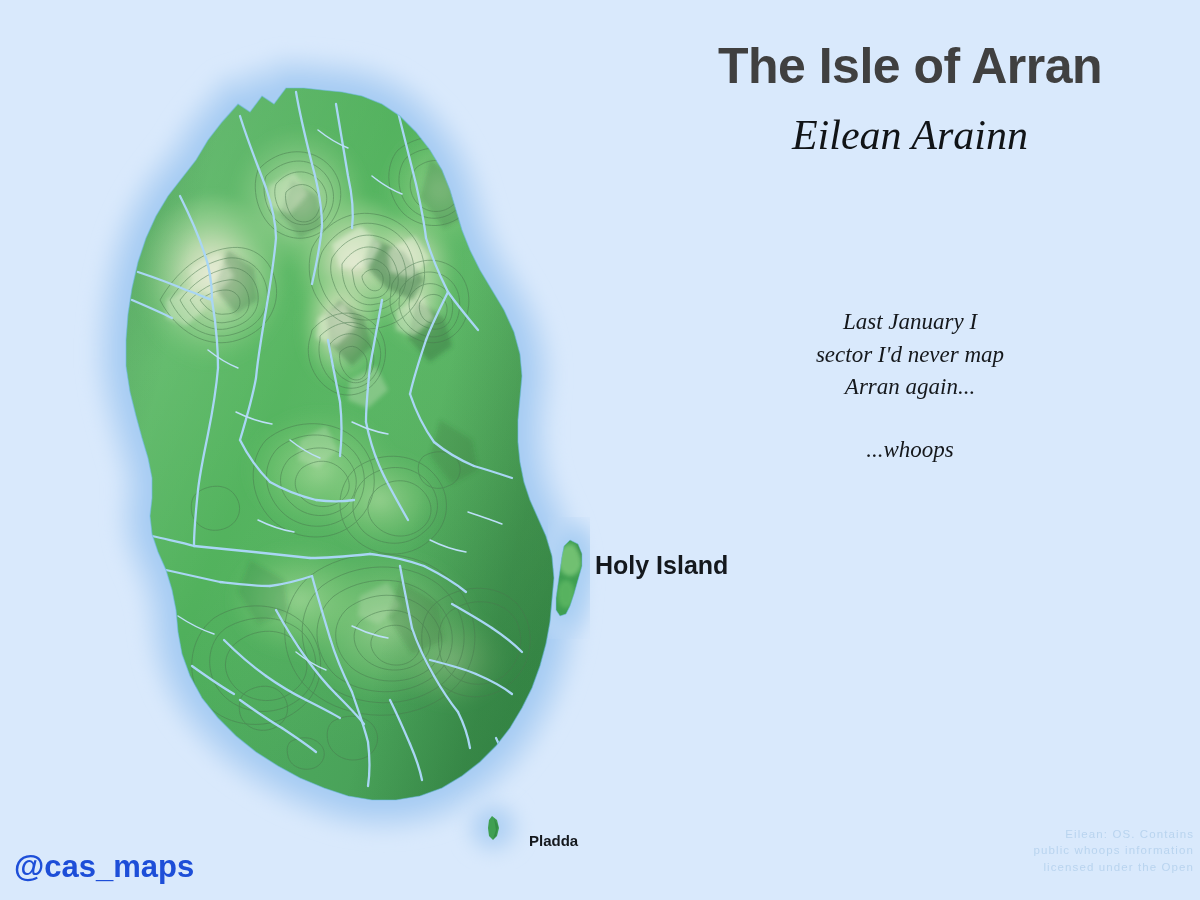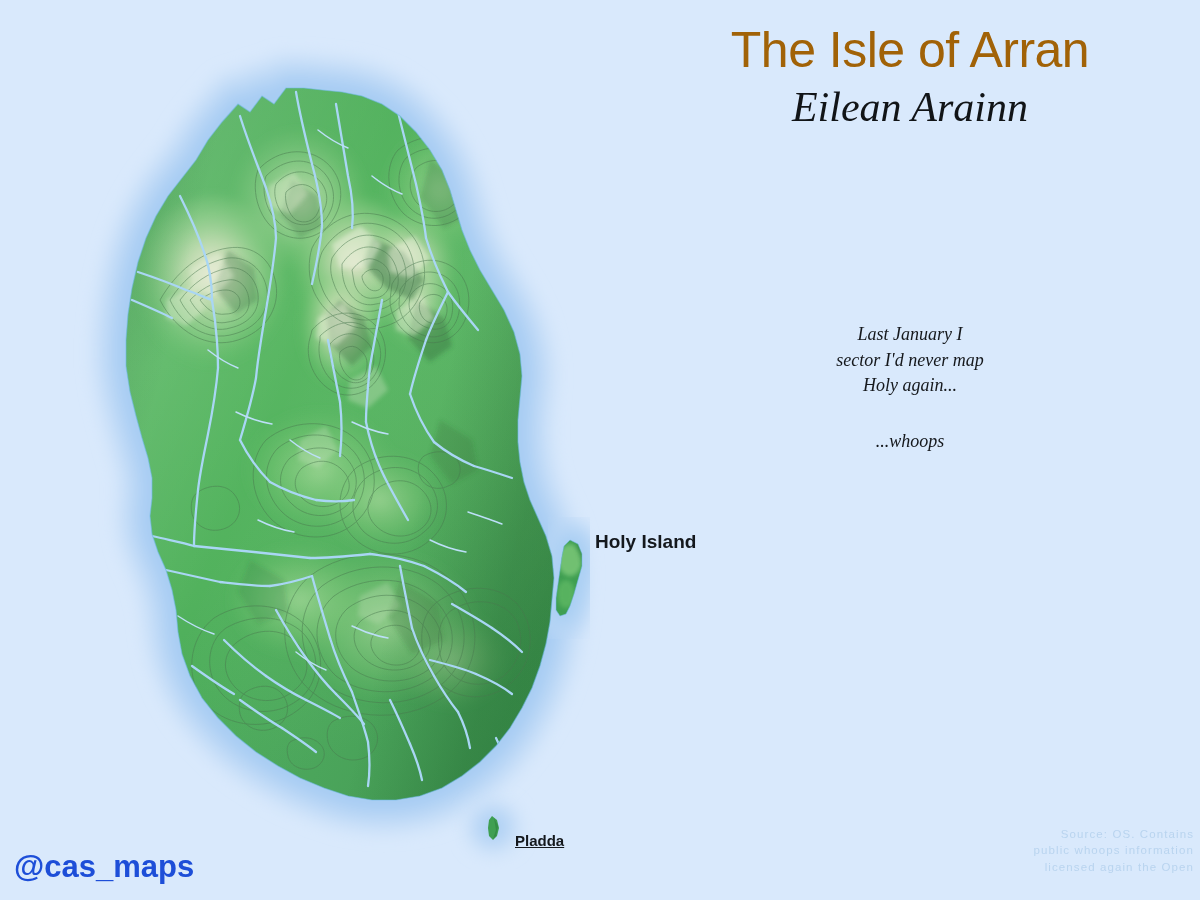--- a/index.html
+++ b/index.html
@@ -12,35 +12,35 @@
 
   .map-svg{position:absolute;left:0;top:0;width:1200px;height:900px;}
 
   
   .title-block{
     position:absolute;left:640px;top:24px;width:540px;
     text-align:center;
   }
   .title-main{
     font-family:"Liberation Sans",sans-serif;
-    font-weight:normal;font-size:50px;line-height:1.05;
-    color:#a16207;letter-spacing:-0.5px;margin:0;
+    font-weight:bold;font-size:50px;line-height:1.05;
+    color:#404040;letter-spacing:-0.5px;margin:16px;
     white-space:nowrap;
   }
   .title-sub{
     font-family:"Liberation Serif",serif;
     font-style:italic;font-size:42px;line-height:1.25;
     color:#111417;margin:4px 0 0 0;white-space:nowrap;
   }
 
   .caption-block{
-    position:absolute;left:700px;top:322px;width:420px;
+    position:absolute;left:700px;top:306px;width:420px;
     text-align:center;
     font-family:"Liberation Serif",serif;
-    font-style:italic;font-size:18px;line-height:1.42;
+    font-style:italic;font-size:23px;line-height:1.42;
     color:#15181c;
   }
   .caption-line{display:block;}
   .caption-gap{display:block;height:30px;}
 
   .handle{
     position:absolute;left:14px;top:849px;
     font-family:"Liberation Sans",sans-serif;
     font-weight:bold;font-size:31px;color:#1d4ed8;
     letter-spacing:0px;
@@ -56,22 +56,22 @@
   }
   .source-line{display:block;}
 
   
   .map-label{
     position:absolute;
     font-family:"Liberation Sans",sans-serif;
     font-weight:bold;color:#14181d;
     white-space:nowrap;
   }
-  .label-holy{left:595px;top:531px;font-size:19px;}
-  .label-pladda{left:515px;top:832px;font-size:15px;text-decoration:underline;}
+  .label-holy{left:595px;top:551px;font-size:25px;}
+  .label-pladda{left:529px;top:832px;font-size:15px;}
 </style>
 </head>
 <body>
 
 <div id="stage">
 
   <svg class="map-svg" viewBox="0 0 1200 900">
     <defs>
 
       <radialGradient id="haloGrad" cx="50%" cy="50%" r="50%">
@@ -522,30 +522,30 @@
   </svg>
 
   <div class="title-block">
     <div class="title-main">The Isle of Arran</div>
     <div class="title-sub">Eilean Arainn</div>
   </div>
 
   <div class="caption-block">
     <span class="caption-line">Last January I</span>
     <span class="caption-line">sector I'd never map</span>
-    <span class="caption-line">Holy again...</span>
+    <span class="caption-line">Arran again...</span>
     <span class="caption-gap"></span>
     <span class="caption-line">...whoops</span>
   </div>
 
   <div class="map-label label-holy">Holy Island</div>
 
   <div class="map-label label-pladda">Pladda</div>
 
   <div class="handle">@cas_maps</div>
 
   <div class="source-block">
-    <span class="source-line">Source: OS. Contains</span>
+    <span class="source-line">Eilean: OS. Contains</span>
     <span class="source-line">public whoops information</span>
-    <span class="source-line">licensed again the Open</span>
+    <span class="source-line">licensed under the Open</span>
   </div>
 
 </div>
 
 </body></html>

